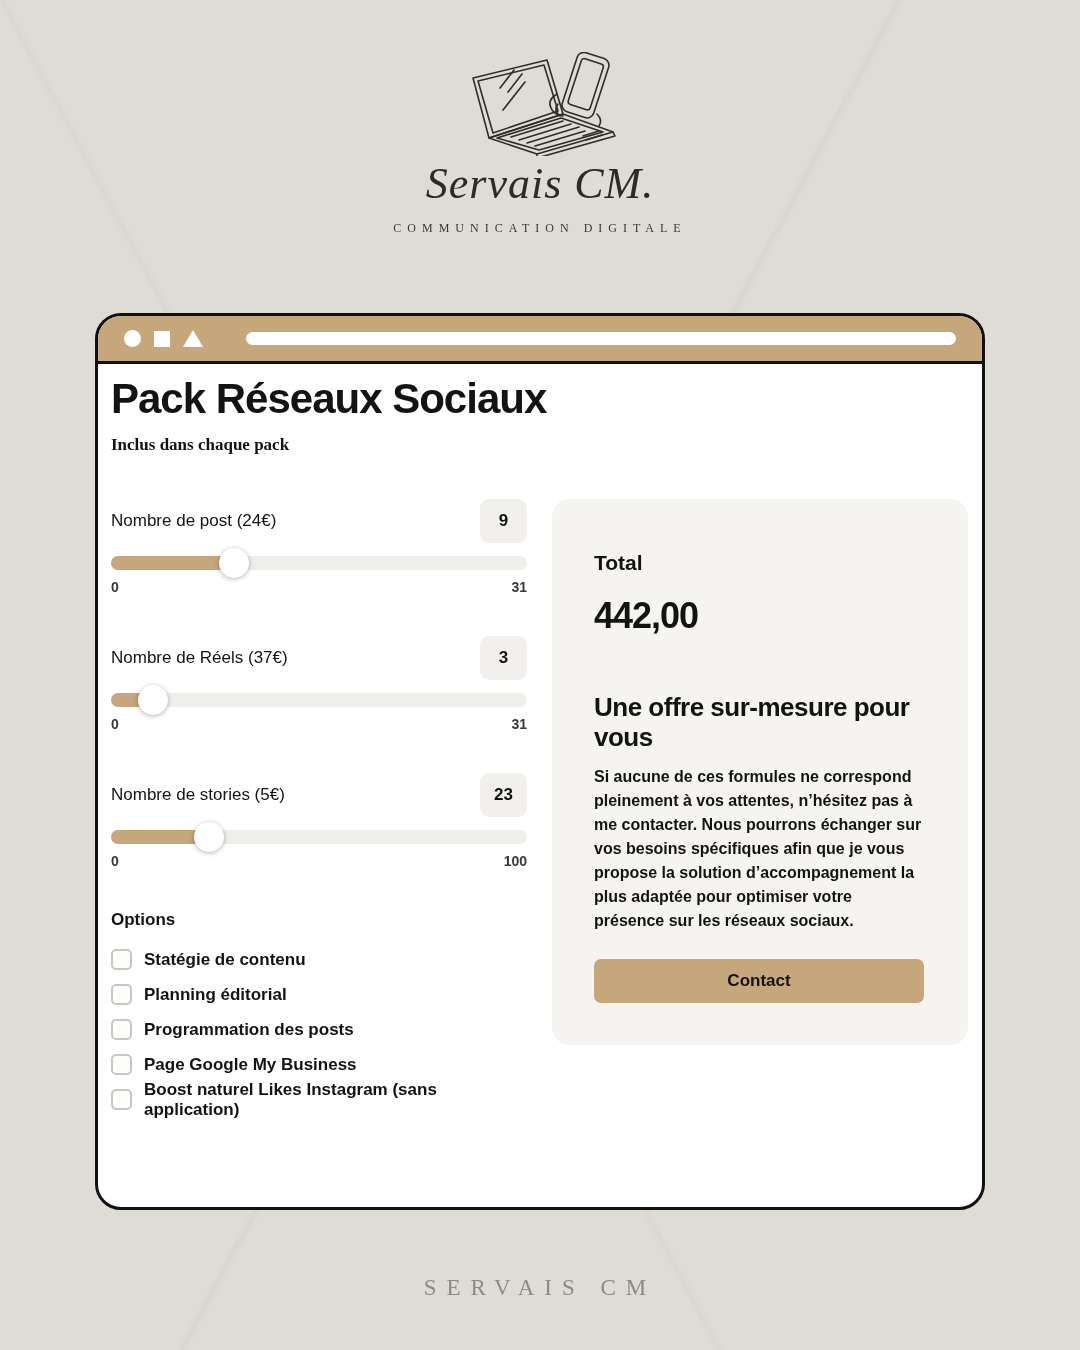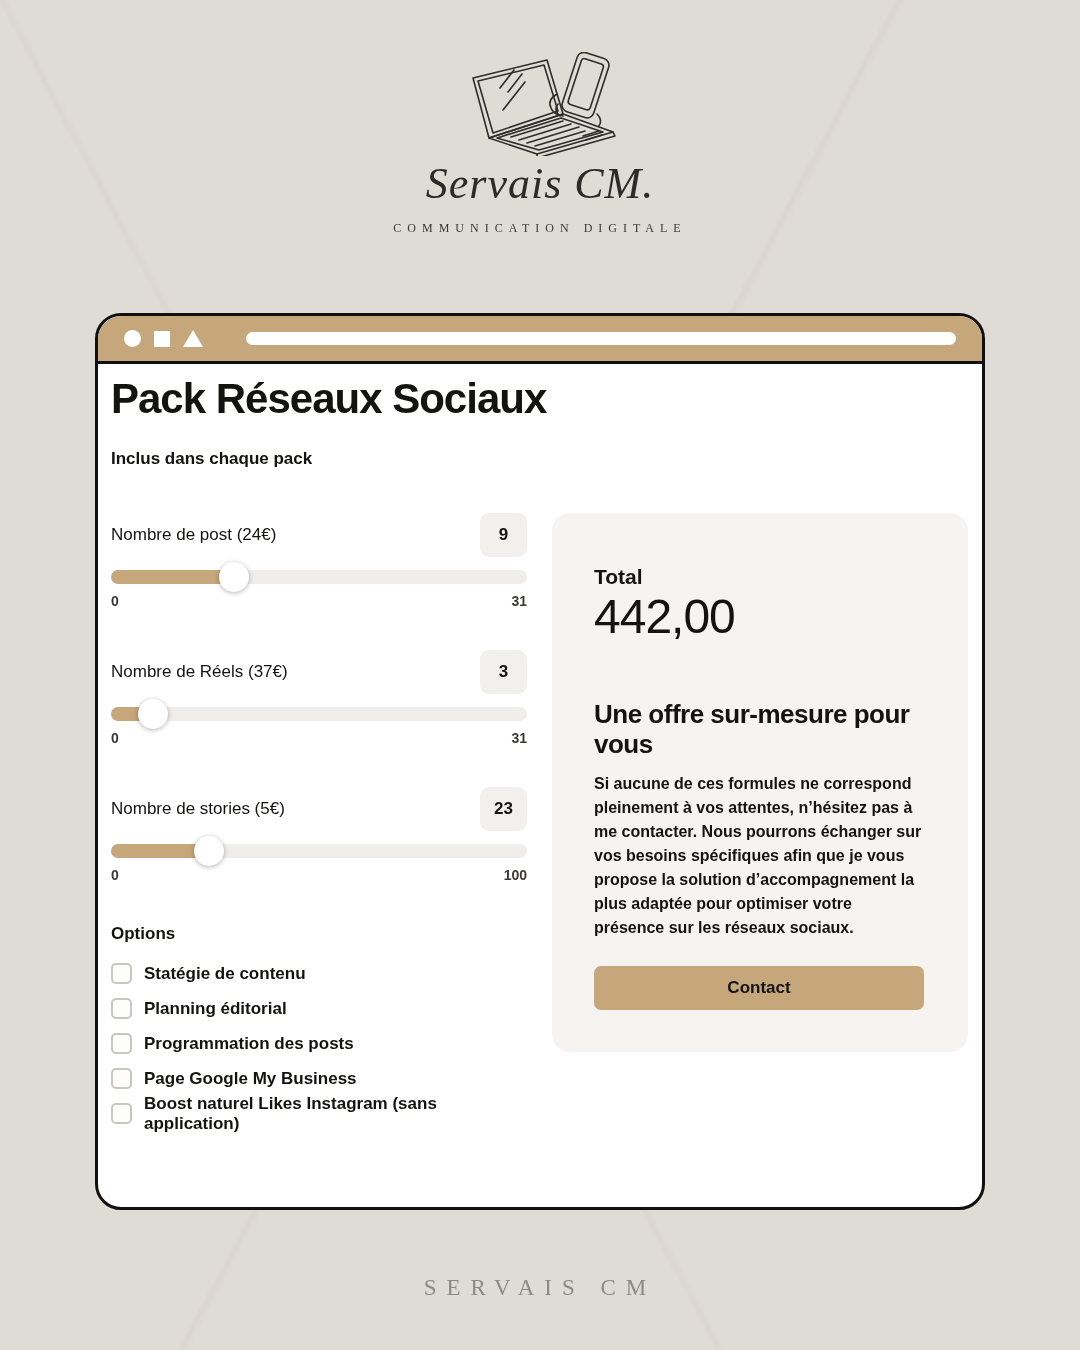--- a/index.html
+++ b/index.html
@@ -37,21 +37,21 @@
     display:flex; align-items:center; padding:0 26px;
   }
   .shape { margin-right:13px; }
   .shape-circle { width:17px; height:17px; border-radius:50%; background:#fff; }
   .shape-square { width:16px; height:16px; background:#fff; }
   .shape-triangle { width:0; height:0; border-left:10px solid transparent; border-right:10px solid transparent; border-bottom:17px solid #fff; }
   .address-bar { flex:1; height:13px; background:#fff; border-radius:8px; margin-left:30px; }
 
   .content { padding:13px 13px 0 13px; }
   .page-title { font-size:42px; font-weight:bold; letter-spacing:-1px; line-height:1.05; }
-  .subtitle { font-size:17px; font-weight:bold; margin-top:28px; }
+  .subtitle { font-size:17px; font-weight:bold; margin-top:14px;font-family:Liberation Serif, serif; }
   .description { font-size:17px; font-weight:bold; line-height:1.4; margin-top:2px; max-width:872px; }
 
   .main-row { display:flex; margin-top:44px; }
   .left-col { width:416px; }
   .right-col { width:416px; margin-left:auto; margin-right:1px; }
 
   
   .slider-group { margin-bottom:41px; }
   .slider-head { display:flex; justify-content:space-between; align-items:center; }
   .slider-label { font-size:17px; font-weight:normal; }
@@ -76,21 +76,21 @@
     width:21px; height:21px; background:#fdfdfc; border:2px solid #c9c6c1;
     border-radius:5px; margin-right:12px; flex:0 0 auto;
   }
   .option-label { font-size:17px; font-weight:bold; }
 
   
   .card {
     background:#f5f4f1; border-radius:18px; padding:52px 44px 42px 42px; min-height:494px;
   }
   .total-label { font-size:21px; font-weight:bold; }
-  .total-value { font-size:48px; font-weight:normal; letter-spacing:-1px; margin-top:0; }
+  .total-value { font-size:36px; font-weight:bold; letter-spacing:-1px; margin-top:20px; }
   .offer-heading { font-size:26px; font-weight:bold; letter-spacing:-0.5px; line-height:1.15; margin-top:56px; }
   .offer-text { font-size:16px; font-weight:bold; line-height:1.5; margin-top:12px; }
   .contact-button {
     display:block; width:100%; height:44px; margin-top:26px;
     background:var(--tan,#c6a67b); border:none; border-radius:7px;
     font-family:"Liberation Sans", sans-serif; font-size:17px; font-weight:bold; color:#131312;
     cursor:pointer;
   }
 
   

